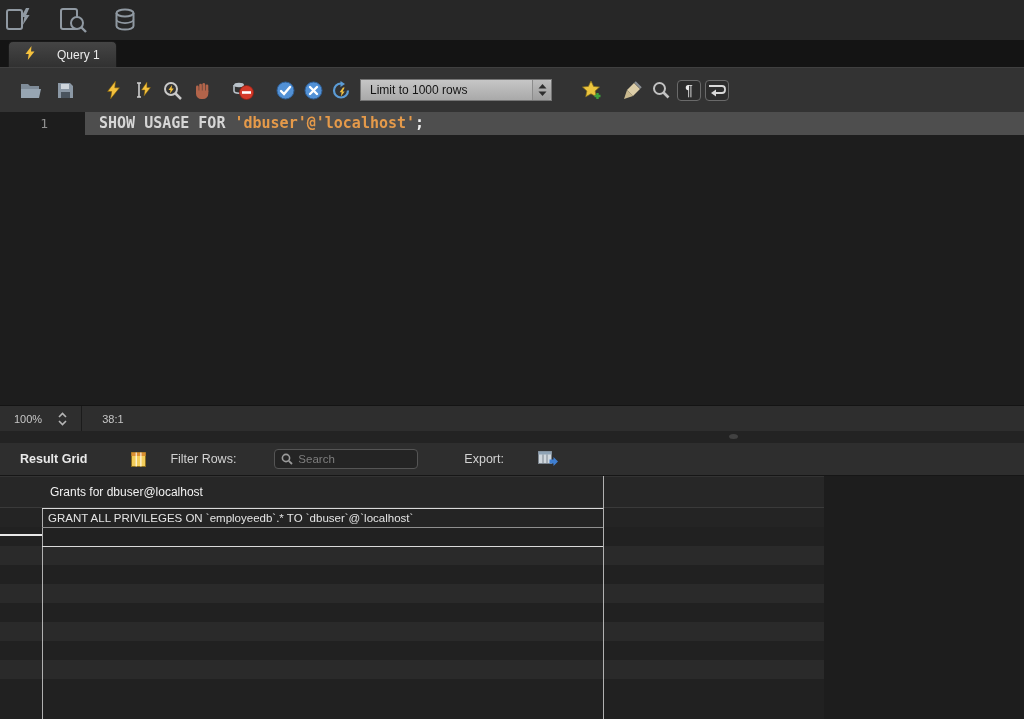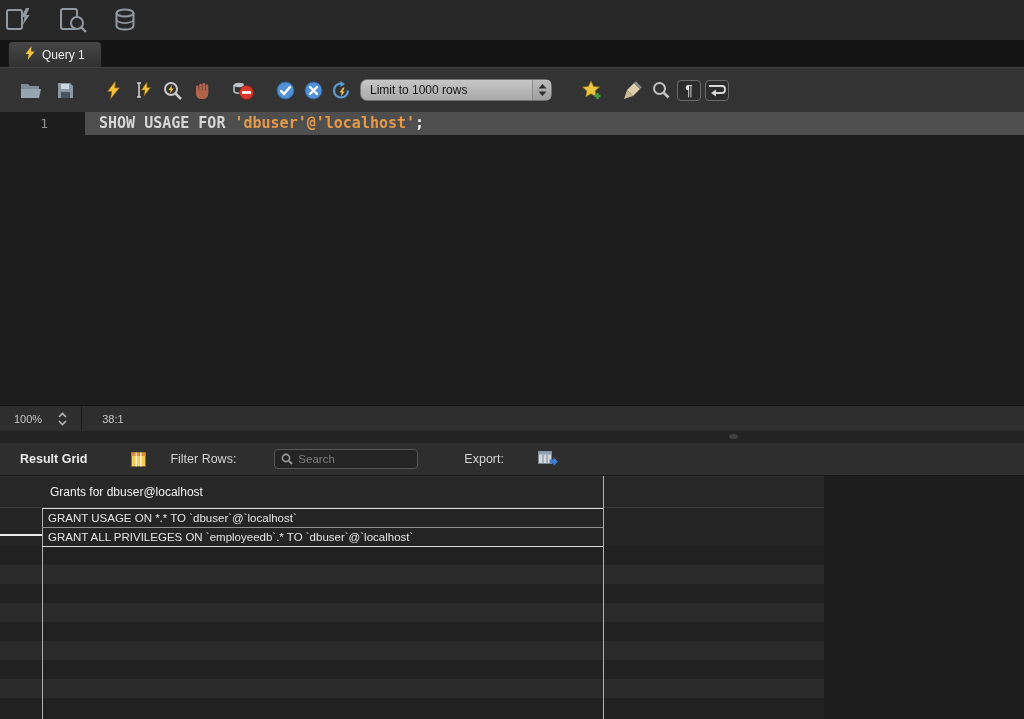--- a/index.html
+++ b/index.html
@@ -15,38 +15,38 @@
     background:#272727; display:flex; align-items:center; gap:24px; padding-left:4px;
   }
   .mt-icon { width:30px; height:28px; display:flex; align-items:center; justify-content:center; }
 
   
   #tab-bar {
     position:absolute; top:40px; left:0; width:1024px; height:27px;
     background:#141414; display:flex; align-items:flex-end; padding-left:8px;
   }
   .tab {
-    height:26px; padding:0 16px; display:flex; align-items:center; gap:7px;
+    height:26px; padding:0 16px; display:flex; align-items:center; gap:22px;
     background:linear-gradient(#454545,#313131); border:1px solid #1a1a1a; border-bottom:none;
     border-radius:5px 5px 0 0; color:#ececec; font-size:12px; cursor:default;
   }
 
   
   #query-toolbar {
     position:absolute; top:67px; left:0; width:1024px; height:45px;
     background:#333333; border-top:1px solid #404040; display:flex; align-items:center; padding-left:12px;
   }
   .qt-icon { width:26px; height:26px; display:flex; align-items:center; justify-content:center; cursor:default; }
   .pilcrow-box, .wrap-box {
     width:24px; height:21px; border:1px solid #6a6a6a; border-radius:4px; background:#2c2c2c;
     display:flex; align-items:center; justify-content:center; color:#e8e8e8; font-size:14px; line-height:1;
   }
   .limit-dropdown {
     width:192px; height:22px; margin-left:6px; position:relative;
-    background:linear-gradient(#c6c6c6,#a9a9a9); border:1px solid #757575; border-radius:7px;
+    background:linear-gradient(#c6c6c6,#a9a9a9); border:1px solid #757575; border-radius:0;
     display:flex; align-items:center; padding-left:9px; font-size:12px; color:#141414; cursor:default;
   }
   .dropdown-stepper {
     position:absolute; right:0; top:0; width:19px; height:100%;
     border-left:1px solid #8c8c8c; display:flex; align-items:center; justify-content:center;
     background:linear-gradient(#bdbdbd,#9e9e9e); border-radius:0 4px 4px 0;
   }
 
   
   #editor {
@@ -321,24 +321,20 @@
   </span>
 </div>
 
 <div id="grid">
   <div class="grid-header">
     <div class="gutter-cell"></div>
     <div class="header-cell">Grants for dbuser@localhost</div>
   </div>
   <div class="data-row">
     <div class="gutter-cell"></div>
-    <div class="cell">GRANT USAGE ON *.* TO `dbuser`@`localhost`</div>
-  </div>
-  <div class="data-row">
-    <div class="gutter-cell"></div>
     <div class="cell">GRANT ALL PRIVILEGES ON `employeedb`.* TO `dbuser`@`localhost`</div>
   </div>
   <div class="stripe dark"></div>
   <div class="stripe light"></div>
   <div class="stripe dark"></div>
   <div class="stripe light"></div>
   <div class="stripe dark"></div>
   <div class="stripe light"></div>
   <div class="stripe dark"></div>
   <div class="stripe light"></div>

